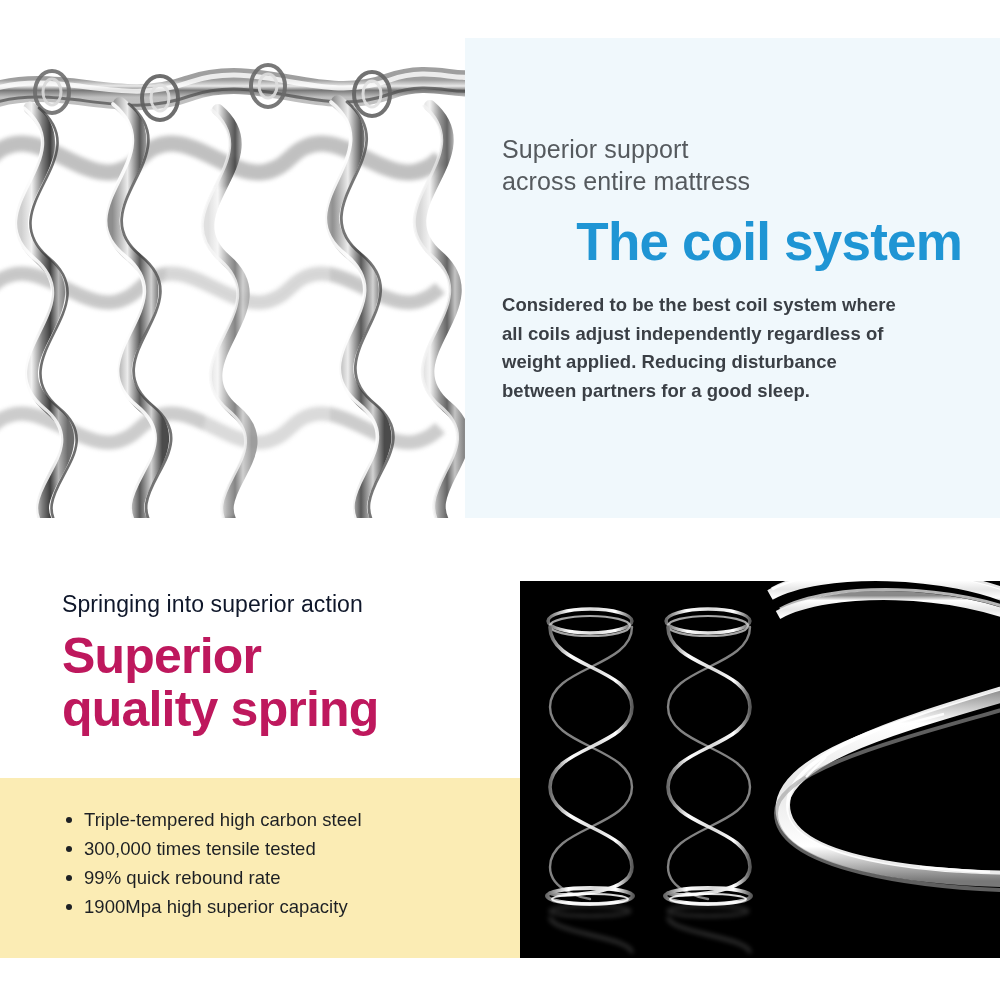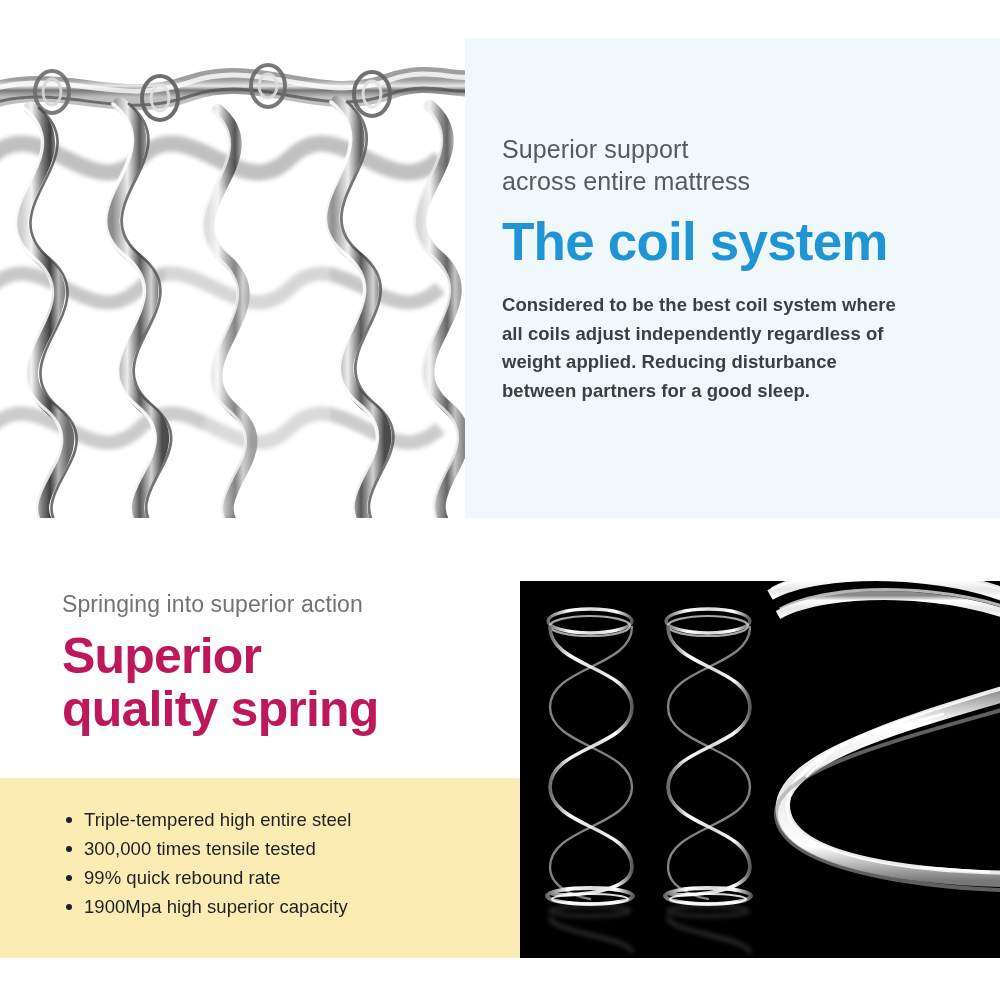--- a/index.html
+++ b/index.html
@@ -68,20 +68,21 @@
     margin: 0;
   }
   .headline-blue {
     color: #1f95d4;
     font-size: 53px;
     line-height: 58px;
     font-weight: 700;
     letter-spacing: -0.8px;
     margin: 16px 0 0 0;
     white-space: nowrap;
+    text-align: right;
   }
   .body-copy {
     color: #3a3f45;
     font-size: 18.5px;
     line-height: 28.5px;
     font-weight: 700;
     letter-spacing: 0.05px;
     margin: 20px 0 0 0;
     max-width: 400px;
   }
@@ -110,21 +111,21 @@
     height: 180px;
     background: #fbecb4;
   }
   .bottom-copy {
     position: absolute;
     left: 62px;
     top: 8px;
     width: 440px;
   }
   .eyebrow2 {
-    color: #737373;
+    color: #0f172a;
     font-size: 23px;
     line-height: 30px;
     font-weight: 400;
     letter-spacing: 0.1px;
     margin: 0;
   }
   .headline-blue2 {
     color: #be185d;
     font-size: 50px;
     line-height: 53px;
@@ -290,21 +291,21 @@
     <div class="bottom-left">
       <div class="panel-cream"></div>
 
       <div class="bottom-copy">
         <p class="eyebrow2">Springing into superior action</p>
         <h2 class="headline-blue2">Superior
 quality spring</h2>
       </div>
 
       <ul class="bullets">
-        <li>Triple-tempered high entire steel</li>
+        <li>Triple-tempered high carbon steel</li>
         <li>300,000 times tensile tested</li>
         <li>99% quick rebound rate</li>
         <li>1900Mpa high superior capacity</li>
       </ul>
     </div>
 
     <div class="spring-photo">
       <svg viewBox="0 0 480 377" preserveAspectRatio="xMidYMid slice" aria-hidden="true">
         <defs>
           <linearGradient id="shine" x1="0" y1="0" x2="1" y2="0">

